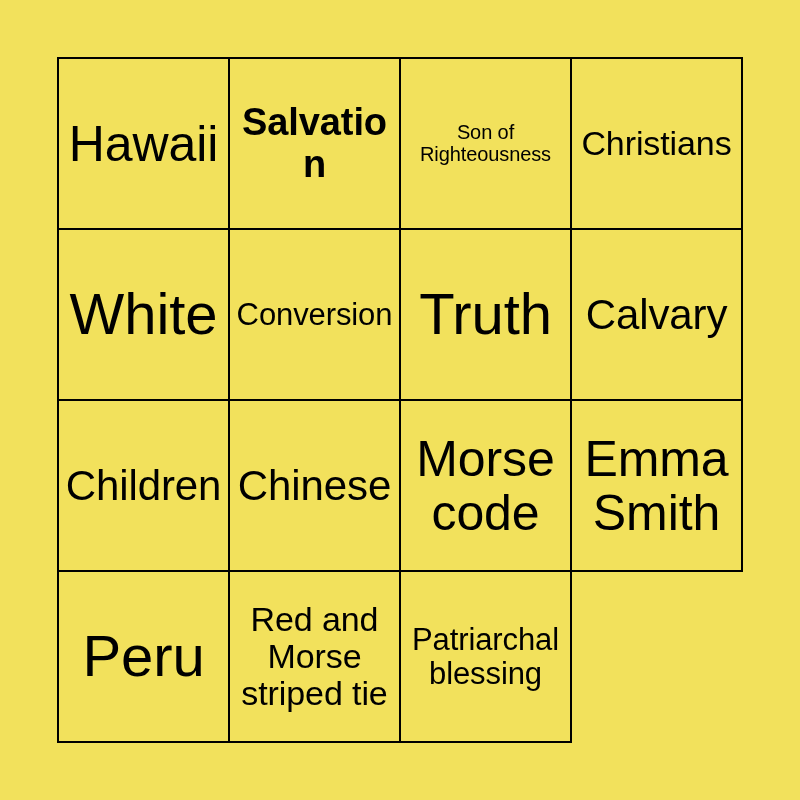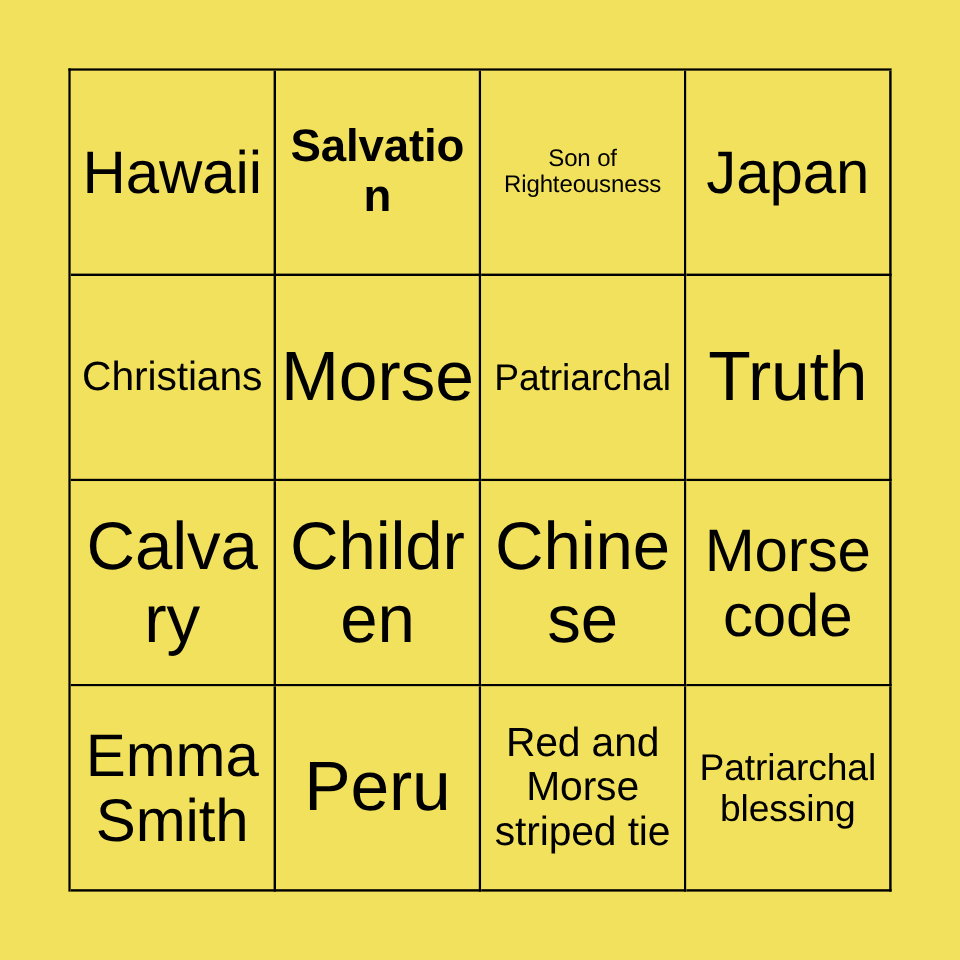--- a/index.html
+++ b/index.html
@@ -44,51 +44,48 @@
     line-height: 1.08;
     font-weight: 400;
     letter-spacing: -0.1px;
     display: block;
     width: 100%;
     word-wrap: break-word;
   }
   
   .sz-xxl { font-size: 58px; }
   .sz-xl  { font-size: 50px; }
-  .sz-l   { font-size: 56px; }
+  .sz-l   { font-size: 42px; }
   .sz-ml  { font-size: 38px; font-weight: bold; }
   .sz-m   { font-size: 34px; }
   .sz-s   { font-size: 31px; }
   .sz-xs  { font-size: 20px; }
 </style>
 </head>
 <body>
 
 <div id="bingo-card">
   <div class="bingo-cell">
     <span class="cell-text sz-xl">Hawaii</span>
   </div>
   <div class="bingo-cell">
     <span class="cell-text sz-ml">Salvation</span>
   </div>
   <div class="bingo-cell">
     <span class="cell-text sz-xs">Son of Righteousness</span>
   </div>
-  <div class="bingo-cell">
-    <span class="cell-text sz-xl">Japan</span>
-  </div>
 
   <div class="bingo-cell">
     <span class="cell-text sz-m">Christians</span>
   </div>
   <div class="bingo-cell">
-    <span class="cell-text sz-xxl">Morse</span>
+    <span class="cell-text sz-xxl">White</span>
   </div>
   <div class="bingo-cell">
-    <span class="cell-text sz-s">Patriarchal</span>
+    <span class="cell-text sz-s">Conversion</span>
   </div>
   <div class="bingo-cell">
     <span class="cell-text sz-xxl">Truth</span>
   </div>
 
   <div class="bingo-cell">
     <span class="cell-text sz-l">Calvary</span>
   </div>
   <div class="bingo-cell">
     <span class="cell-text sz-l">Children</span>

